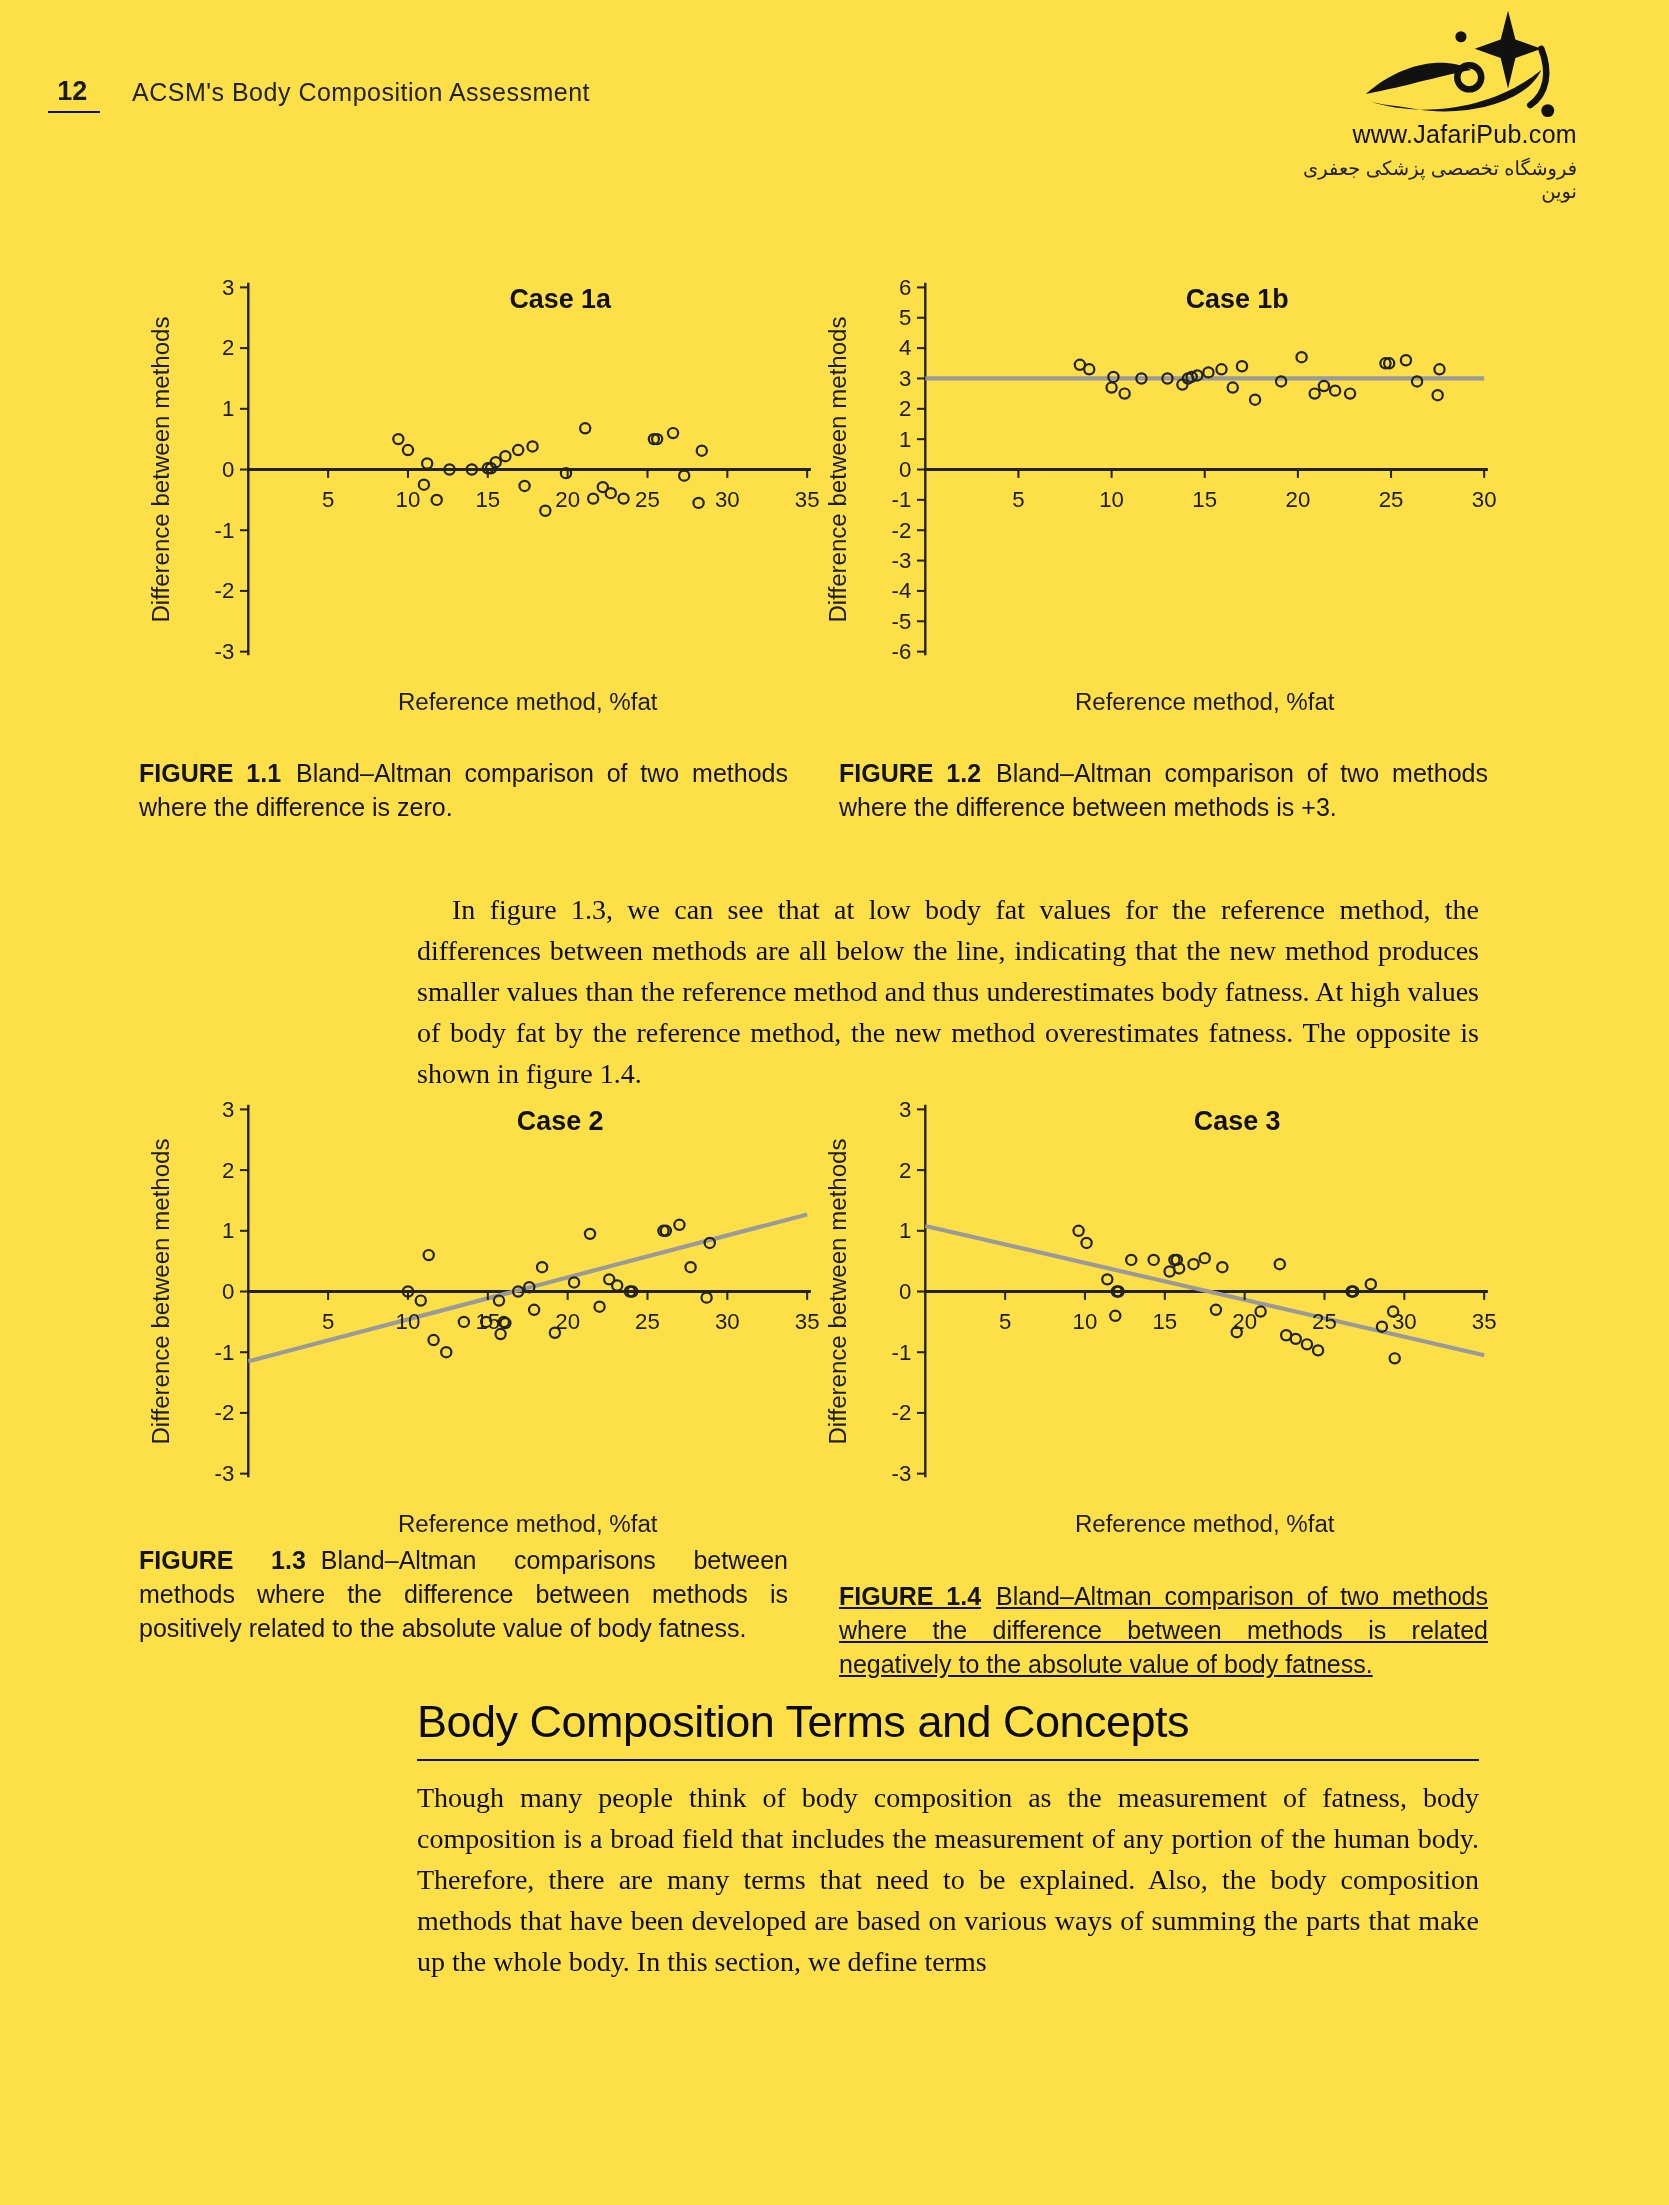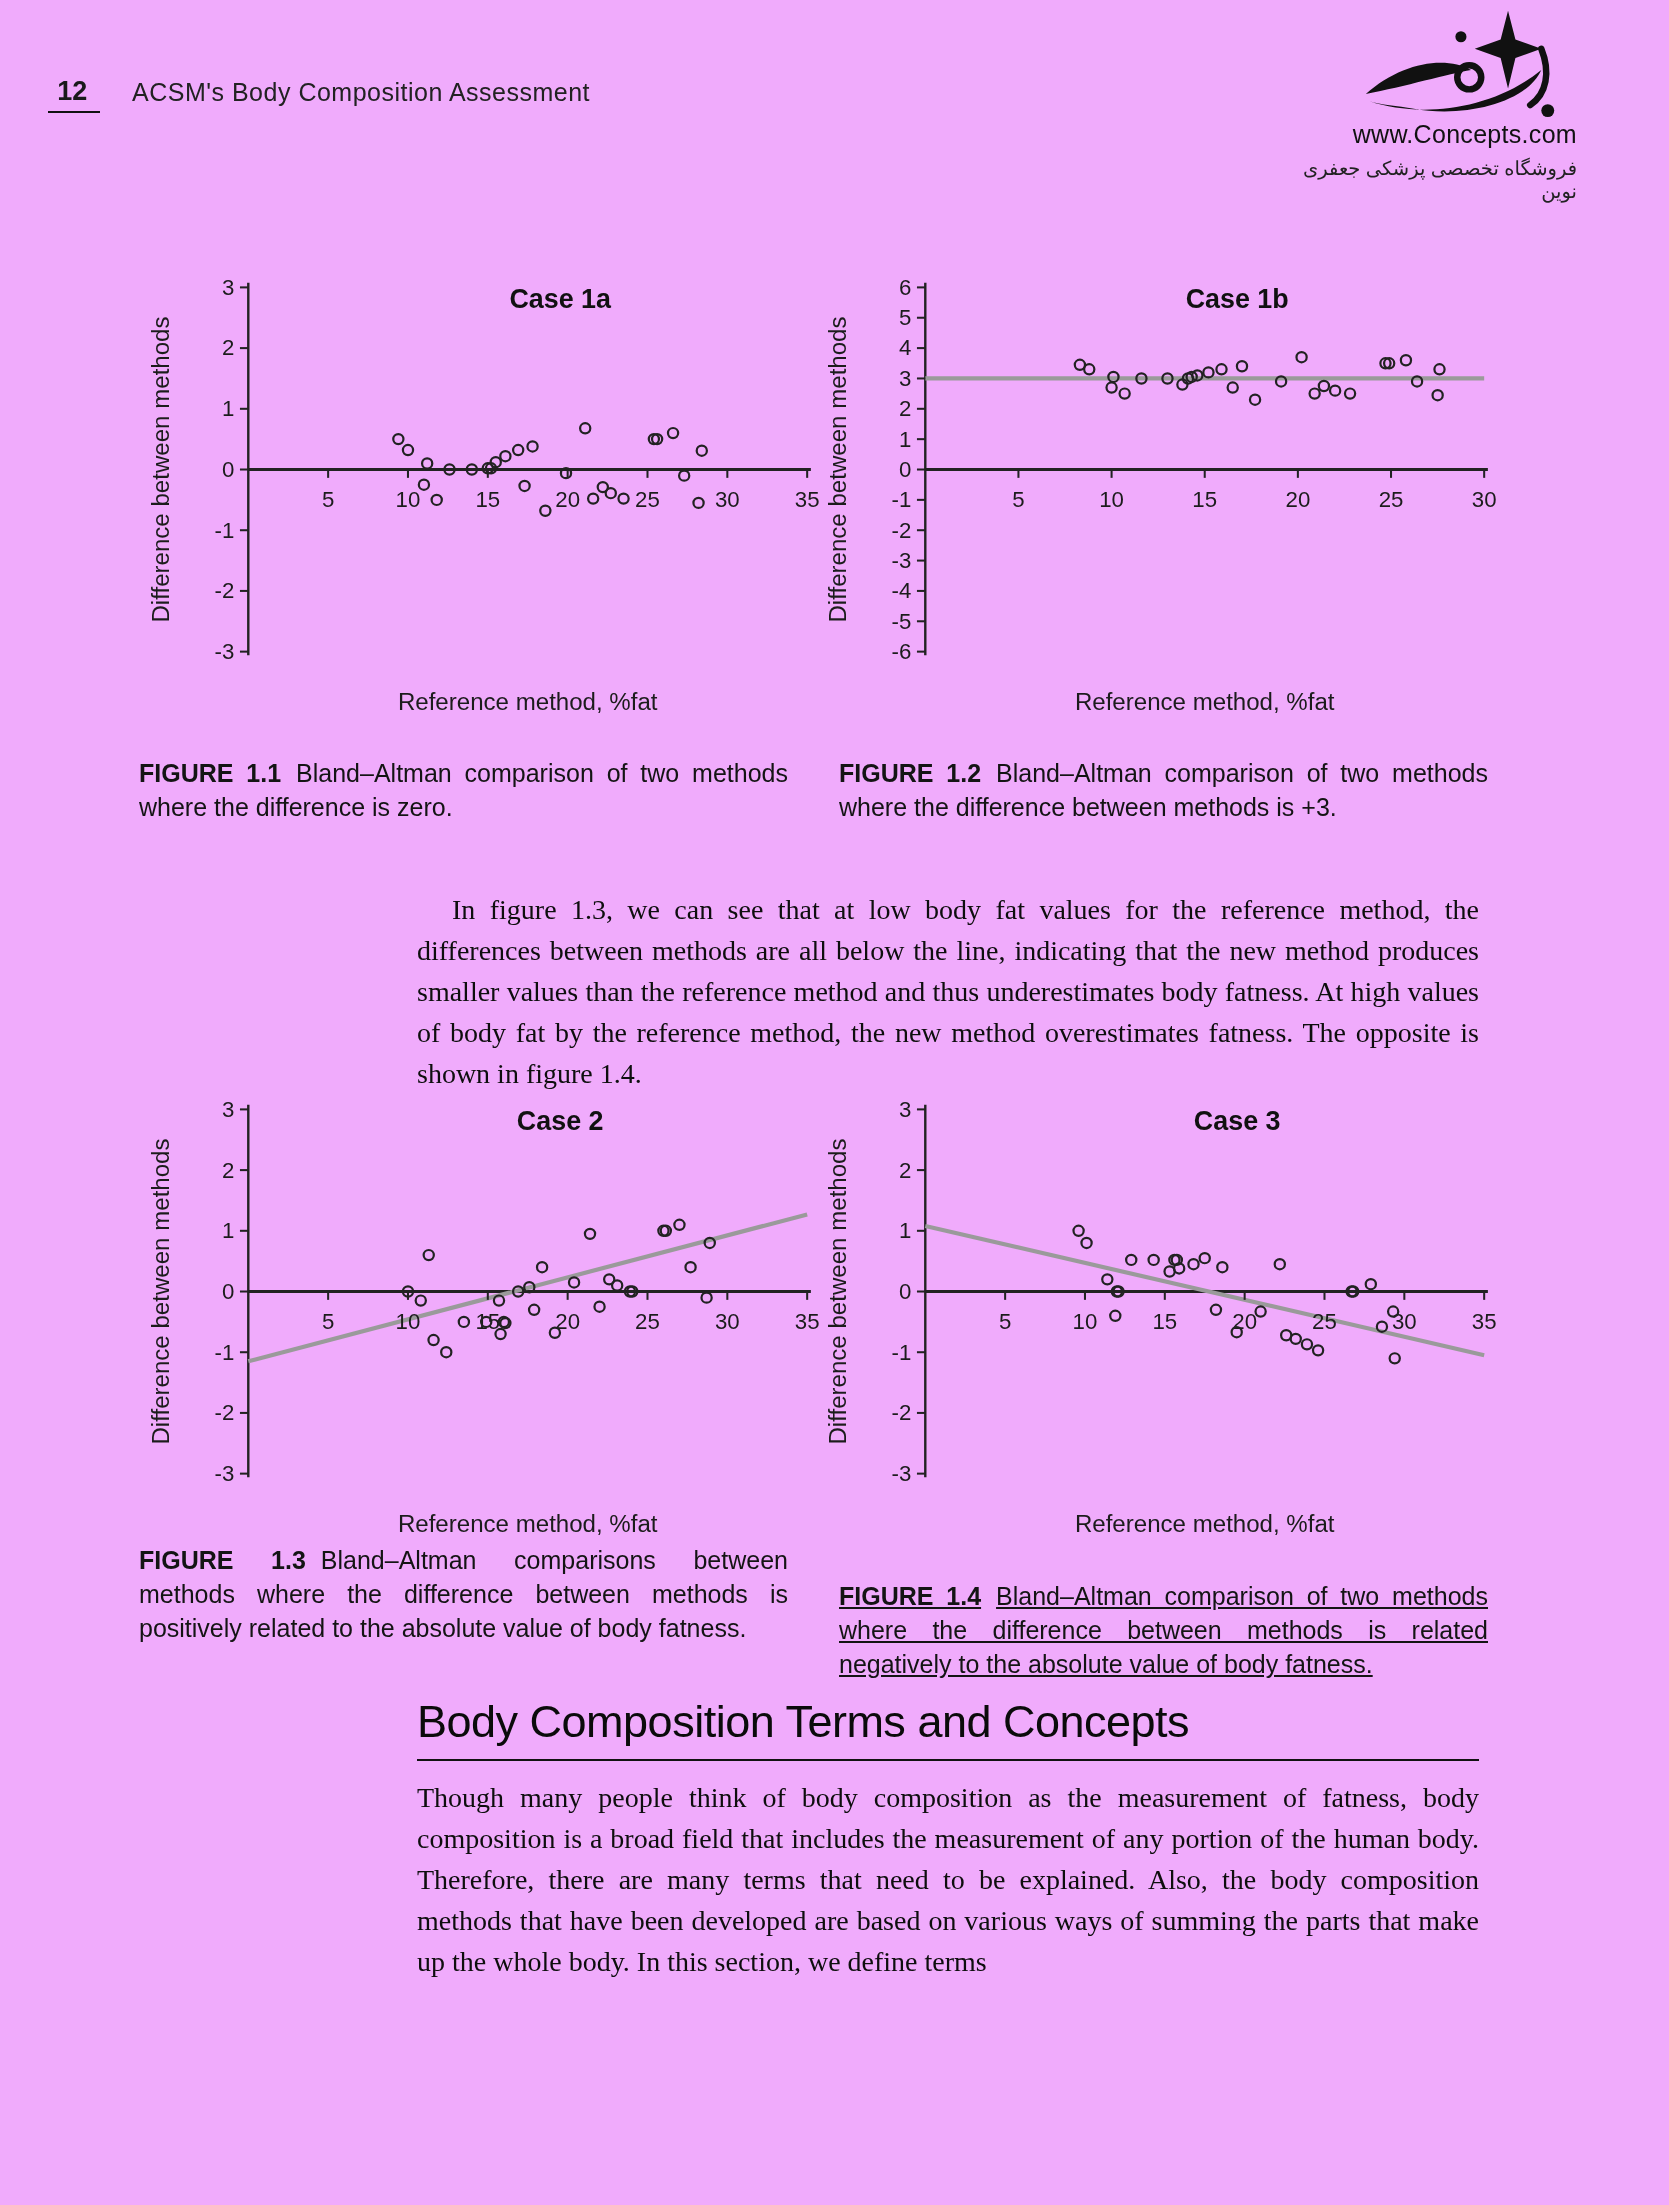--- a/index.html
+++ b/index.html
@@ -1,19 +1,19 @@
 <!DOCTYPE html>
 <html style="font-size:15px"><head>
 <meta charset="utf-8">
 <style>
   html,body{margin:0;padding:0;background:#e8e8e8;}
   .page{
     position:relative;
     width:1670px;height:2206px;
-    background:#f0abfc;
+    background:#fde047;
     font-family:"Liberation Sans",sans-serif;
     color:#1a1a1a;
     overflow:hidden;
   }
   
   .pageno{
     position:absolute;left:48px;top:76px;
     font-size:27px;font-weight:bold;
     border-bottom:2.8px solid #111;
     padding:0 13px 3.7px 9.3px;
@@ -70,21 +70,21 @@
   <div class="brand">
     <svg class="logo" width="200" height="109" viewBox="0 0 216 118">
       <path d="M160 2 L168 33 L196 43 L168 53 L160 86 L152 53 L124 43 L152 33 Z" fill="#111"></path>
       <circle cx="109" cy="30" r="6" fill="#111"></circle>
       <path d="M6 92 C44 58 92 50 120 66 C96 70 48 84 6 92 Z" fill="#111"></path>
       <path d="M10 100 C64 118 142 110 196 66 C180 102 112 118 58 108 C40 105 22 104 10 100 Z" fill="#111"></path>
       <circle cx="118" cy="74" r="13" fill="none" stroke="#111" stroke-width="7"></circle>
       <path d="M196 43 C206 68 202 92 184 104" fill="none" stroke="#111" stroke-width="7" stroke-linecap="round"></path>
       <circle cx="203" cy="110" r="7" fill="#111"></circle>
     </svg>
-    <div class="url">www.Concepts.com</div>
+    <div class="url">www.JafariPub.com</div>
     <div class="fa">فروشگاه تخصصی پزشکی جعفری نوین</div>
   </div>
 
   <div id="chartA" class="chart"><svg viewBox="0 0 740 492" width="686" height="456">
         <line x1="120" y1="17" x2="120" y2="419" stroke="#222222" stroke-width="2.6"></line>
         <line x1="120" y1="218.5" x2="727" y2="218.5" stroke="#222222" stroke-width="3"></line>
         <line x1="111" y1="415" x2="120" y2="415" stroke="#222222" stroke-width="2.2"></line>
         <text x="105" y="423" text-anchor="end" class="tk">-3</text>
         <line x1="111" y1="349.5" x2="120" y2="349.5" stroke="#222222" stroke-width="2.2"></line>
         <text x="105" y="357.5" text-anchor="end" class="tk">-2</text>

